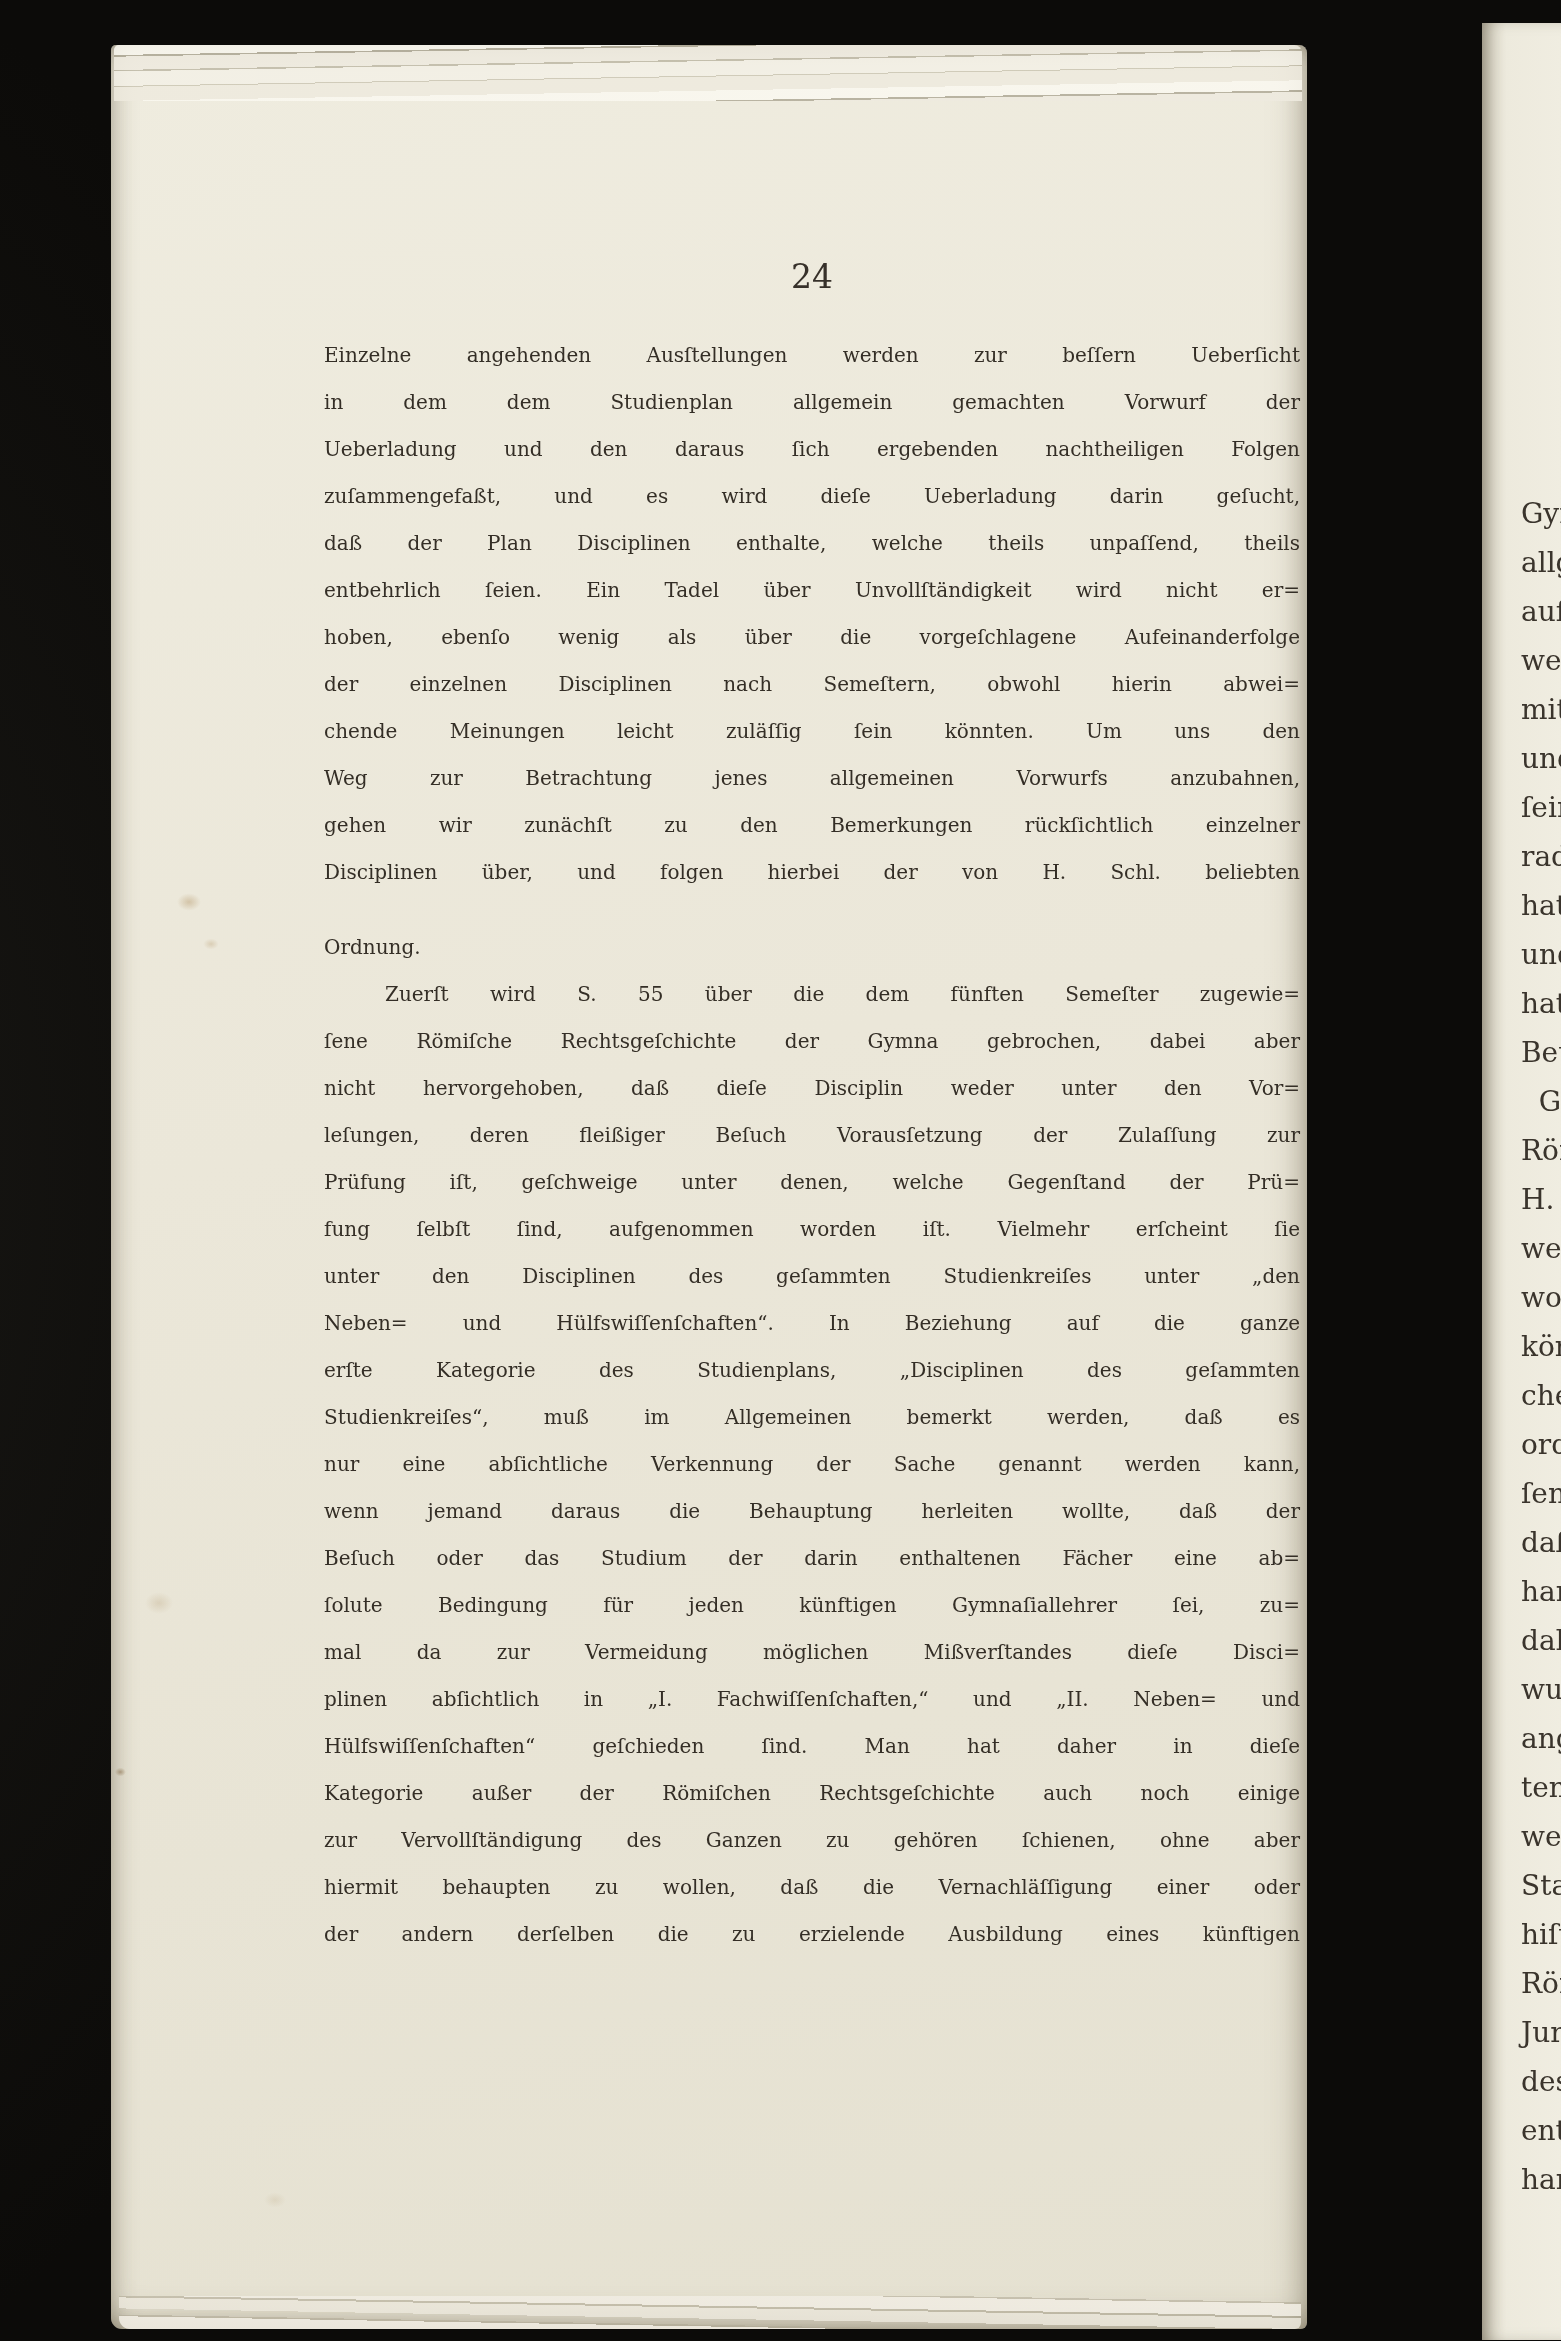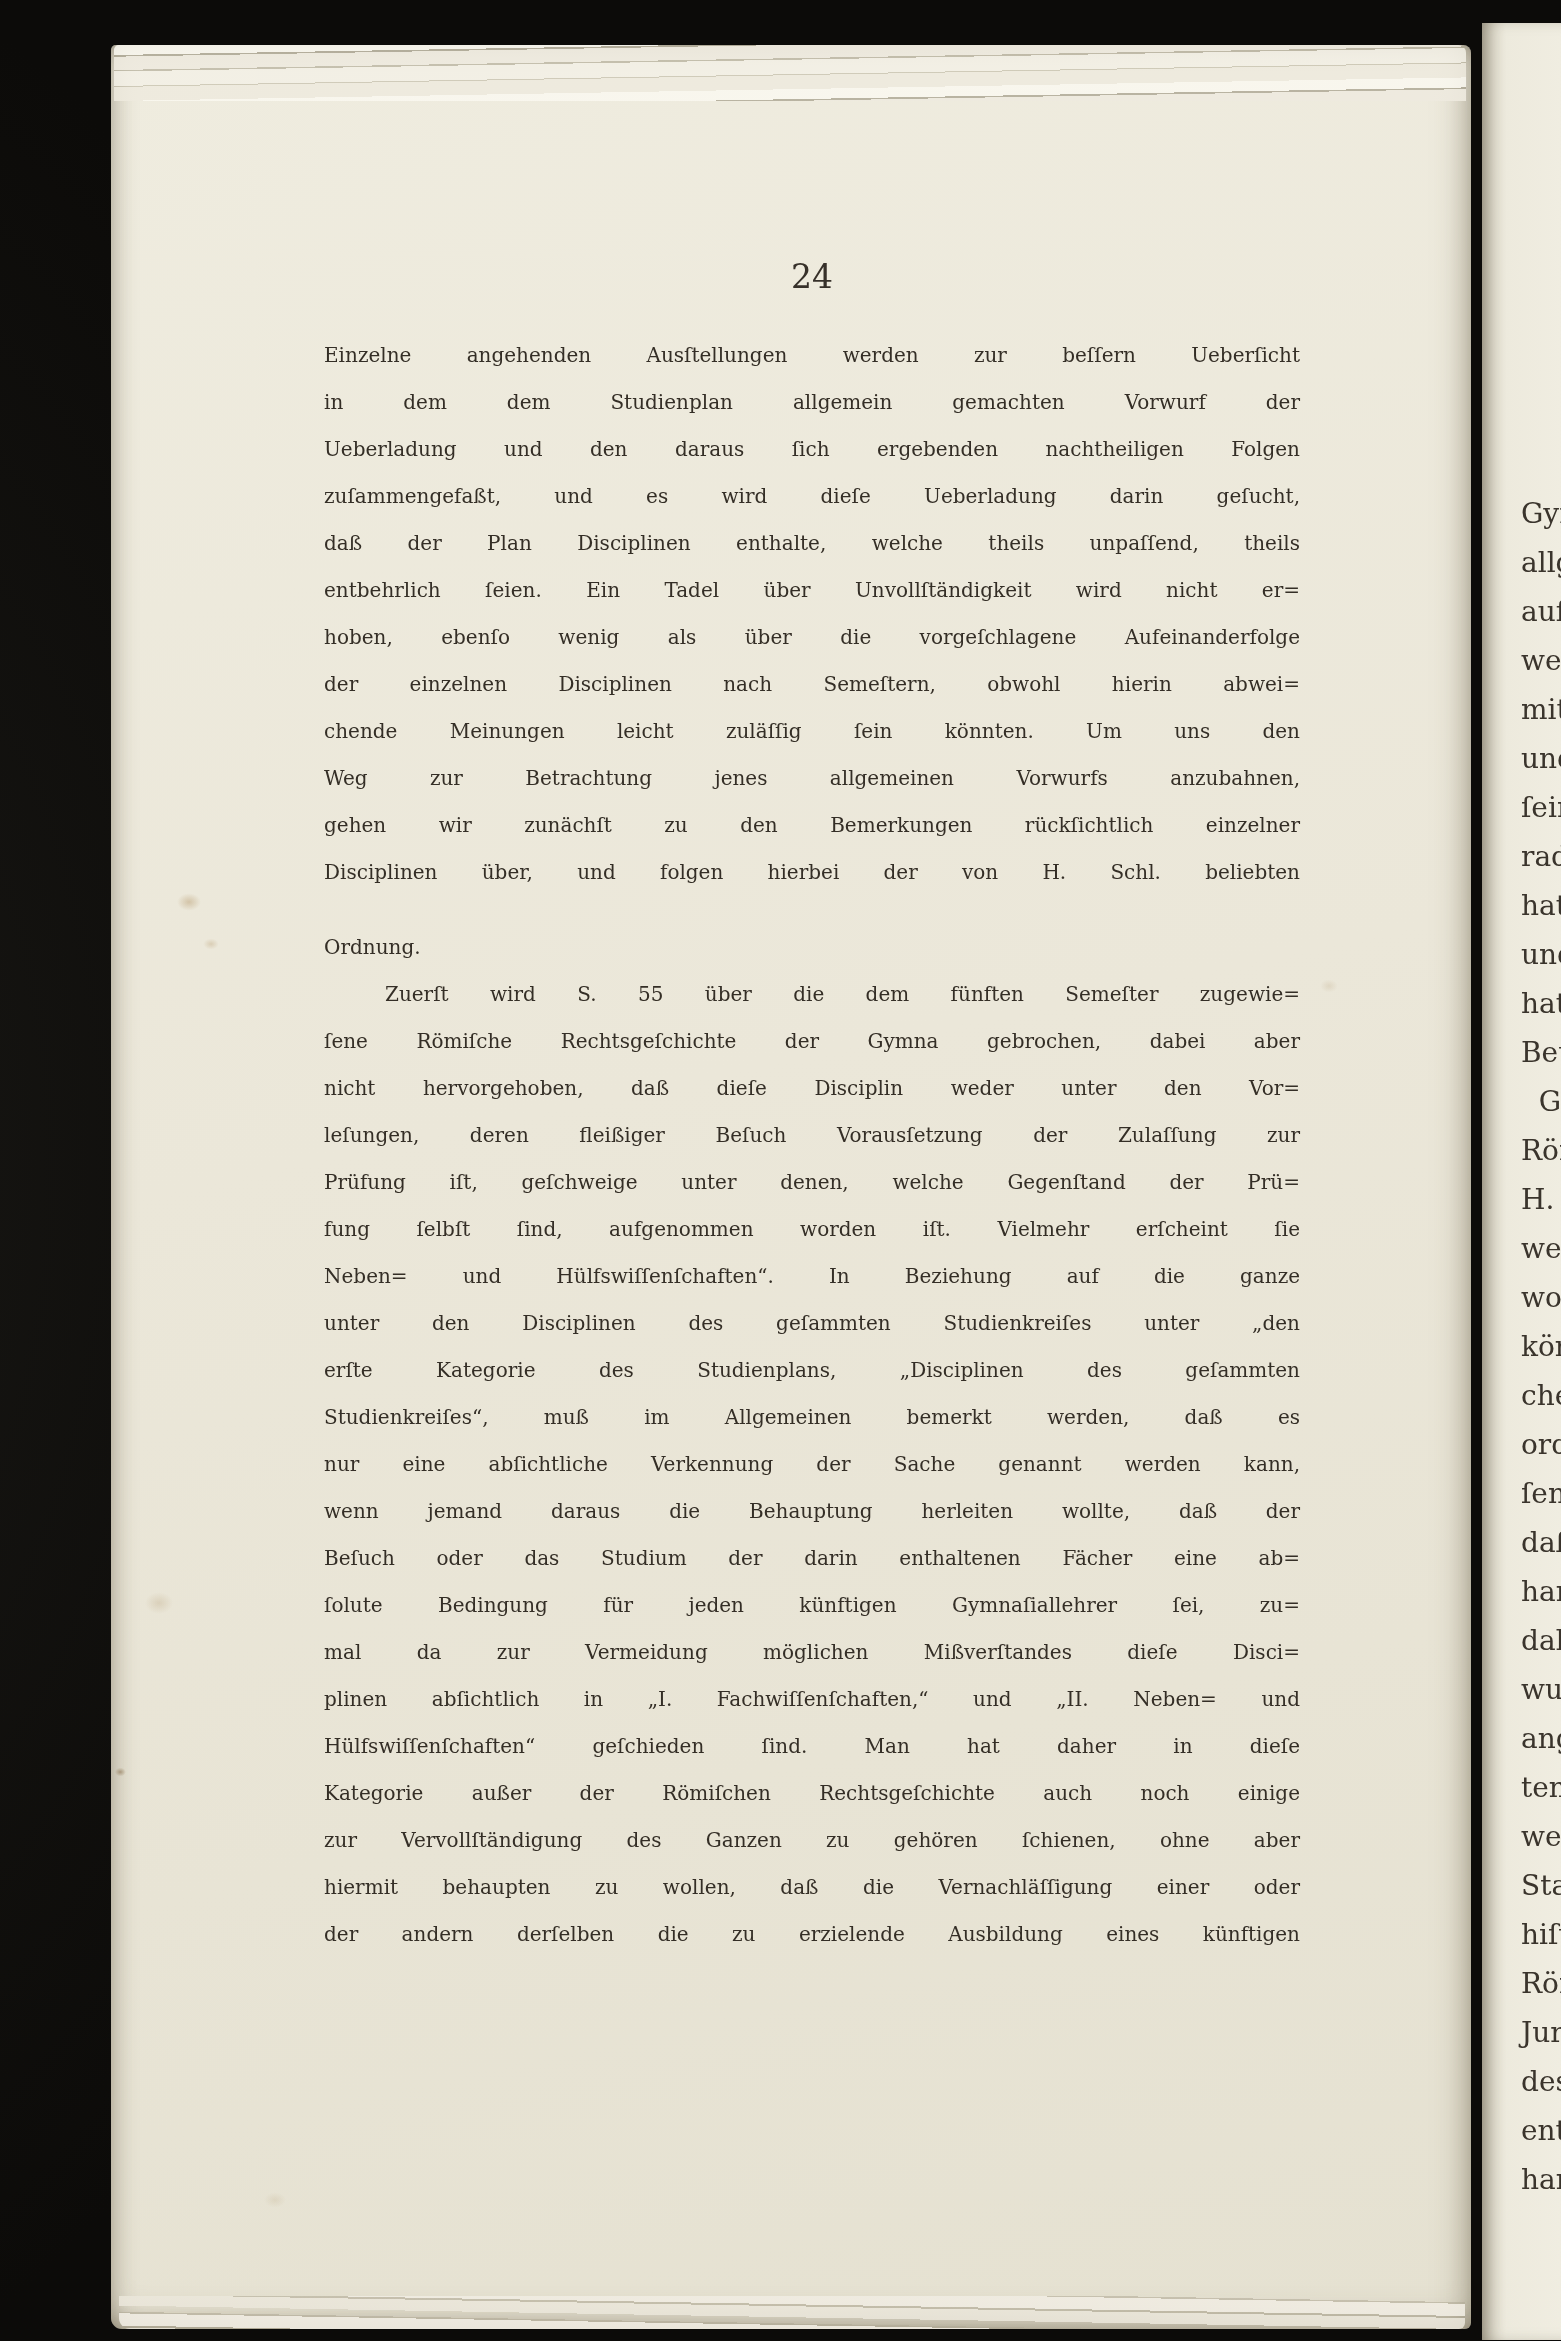--- a/index.html
+++ b/index.html
@@ -5,21 +5,21 @@
   * { margin:0; padding:0; box-sizing:border-box; }
   html, body { width:1561px; height:2342px; overflow:hidden; background:#0c0b09; }
   .scene {
     position:relative; width:1561px; height:2342px;
     background:
       radial-gradient(1093px 2030px at -234px 1171px, #181714 0%, rgba(0,0,0,0) 60%),
       #0c0b09;
   }
   
   .page-main {
-    position:absolute; left:111px; top:45px; width:1360px; height:2284px;
+    position:absolute; left:111px; top:45px; width:1196px; height:2284px;
     border-radius:4.7px 7.8px 6.2px 11px;
     background:
       radial-gradient(17px 12.5px at 78px 857px, rgba(153,112,51,.30), rgba(153,112,51,0) 70%),
       radial-gradient(11px 7.8px at 100px 899px, rgba(153,112,51,.22), rgba(153,112,51,0) 70%),
       radial-gradient(7.8px 6.2px  at 9.4px 1727px,  rgba(120,85,40,.45),  rgba(120,85,40,0) 70%),
       radial-gradient(20px 15.6px at 48px 1558px,  rgba(150,115,60,.18), rgba(150,115,60,0) 70%),
       radial-gradient(12.5px 9.4px at 1218px 941px,rgba(150,115,60,.14), rgba(150,115,60,0) 70%),
       radial-gradient(15.6px 11px at 164px 2155px, rgba(150,115,60,.12), rgba(150,115,60,0) 70%),
       linear-gradient(168deg, #efecdf 0%, #ebe7d9 45%, #e5e1d1 100%);
     box-shadow:
@@ -98,22 +98,22 @@
           <div class="line">Disciplinen über, und folgen hierbei der von H. Schl. beliebten</div>
           <div class="line no-justify">Ordnung.</div>
         </div>
         <div class="paragraph">
           <div class="line indent">Zuerſt wird S. 55 über die dem fünften Semeſter zugewie=</div>
           <div class="line">ſene Römiſche Rechtsgeſchichte der Gymna gebrochen, dabei aber</div>
           <div class="line">nicht hervorgehoben, daß dieſe Disciplin weder unter den Vor=</div>
           <div class="line">leſungen, deren fleißiger Beſuch Vorausſetzung der Zulaſſung zur</div>
           <div class="line">Prüfung iſt, geſchweige unter denen, welche Gegenſtand der Prü=</div>
           <div class="line">fung ſelbſt ſind, aufgenommen worden iſt. Vielmehr erſcheint ſie</div>
+          <div class="line">unter den Disciplinen des geſammten Studienkreiſes unter „den</div>
           <div class="line">Neben= und Hülfswiſſenſchaften“. In Beziehung auf die ganze</div>
-          <div class="line">unter den Disciplinen des geſammten Studienkreiſes unter „den</div>
           <div class="line">erſte Kategorie des Studienplans, „Disciplinen des geſammten</div>
           <div class="line">Studienkreiſes“, muß im Allgemeinen bemerkt werden, daß es</div>
           <div class="line">nur eine abſichtliche Verkennung der Sache genannt werden kann,</div>
           <div class="line">wenn jemand daraus die Behauptung herleiten wollte, daß der</div>
           <div class="line">Beſuch oder das Studium der darin enthaltenen Fächer eine ab=</div>
           <div class="line">ſolute Bedingung für jeden künftigen Gymnaſiallehrer ſei, zu=</div>
           <div class="line">mal da zur Vermeidung möglichen Mißverſtandes dieſe Disci=</div>
           <div class="line">plinen abſichtlich in „I. Fachwiſſenſchaften,“ und „II. Neben= und</div>
           <div class="line">Hülfswiſſenſchaften“ geſchieden ſind. Man hat daher in dieſe</div>
           <div class="line">Kategorie außer der Römiſchen Rechtsgeſchichte auch noch einige</div>

